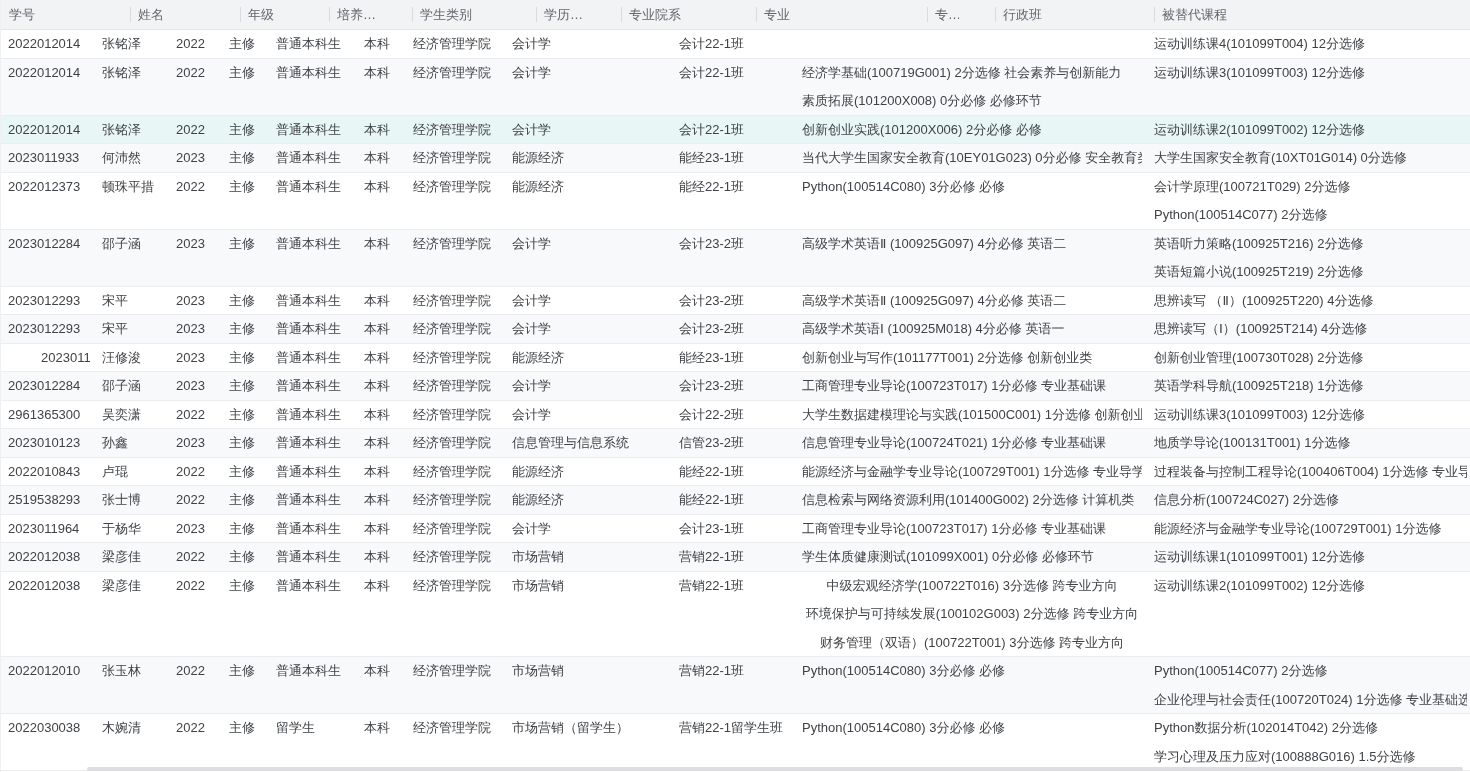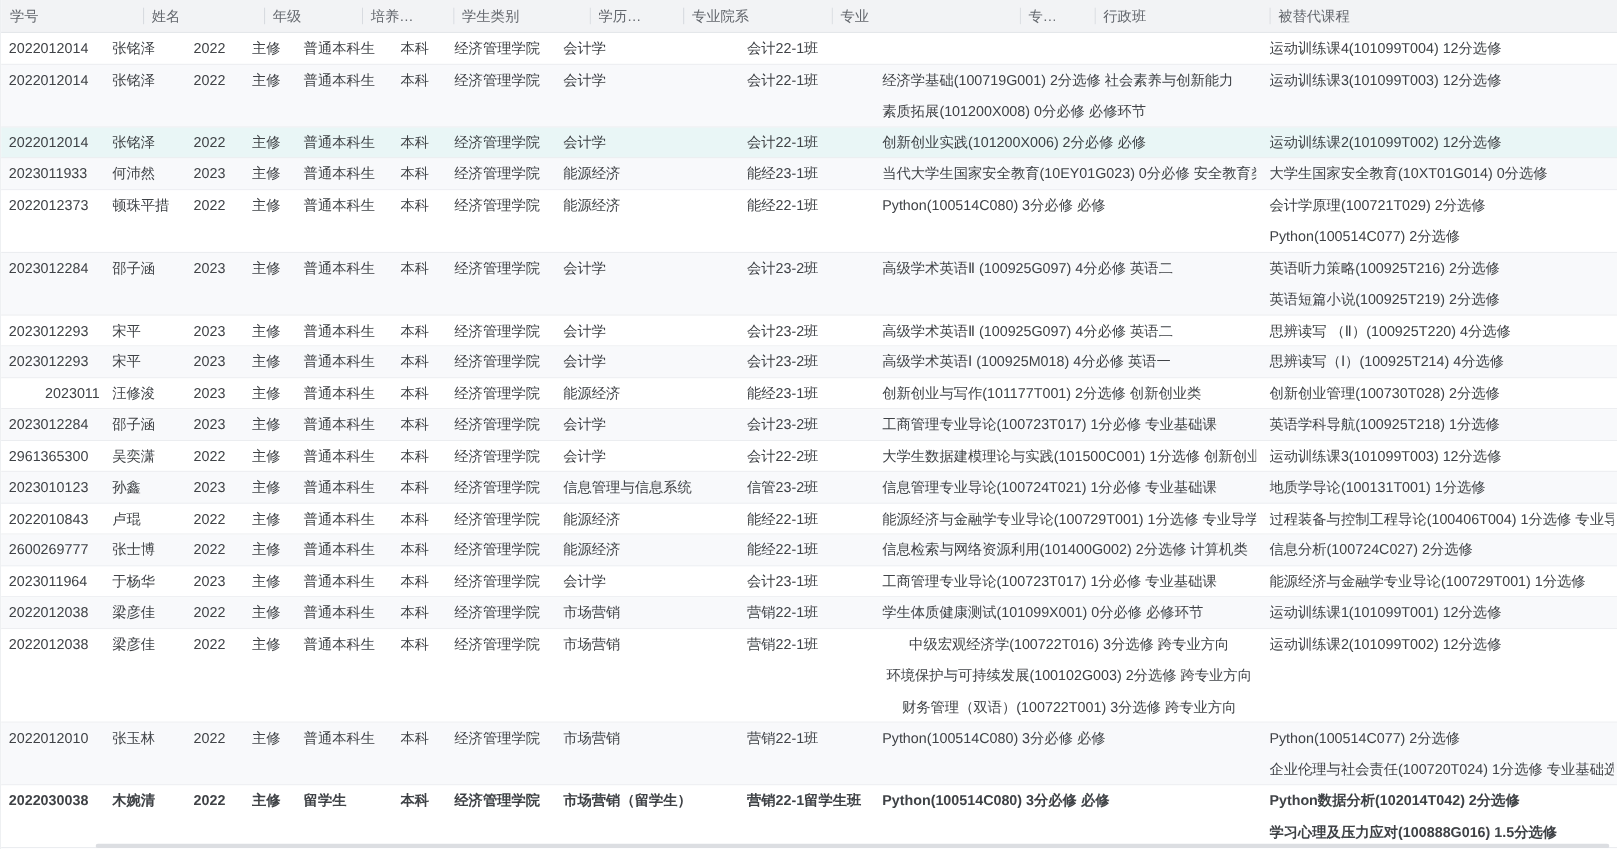--- a/index.html
+++ b/index.html
@@ -533,21 +533,21 @@
         </div>
         <div class="td" style="width: 352px;">
           <div class="line">能源经济与金融学专业导论(100729T001) 1分选修 专业导学课</div>
         </div>
         <div class="td" style="width: 325px;">
           <div class="line">过程装备与控制工程导论(100406T004) 1分选修 专业导论课</div>
         </div>
       </div>
       <div class="tr striped" style="height: 28.5px;">
         <div class="td" style="width: 93px;">
-          <div class="line">2600269777</div>
+          <div class="line">2519538293</div>
         </div>
         <div class="td" style="width: 74px;">
           <div class="line">张士博</div>
         </div>
         <div class="td" style="width: 53px;">
           <div class="line">2022</div>
         </div>
         <div class="td" style="width: 47px;">
           <div class="line">主修</div>
         </div>
@@ -724,21 +724,21 @@
           <div class="line">营销22-1班</div>
         </div>
         <div class="td" style="width: 352px;">
           <div class="line">Python(100514C080) 3分必修 必修</div>
         </div>
         <div class="td" style="width: 325px;">
           <div class="line">Python(100514C077) 2分选修</div>
           <div class="line">企业伦理与社会责任(100720T024) 1分选修 专业基础选修</div>
         </div>
       </div>
-      <div class="tr" style="height: 57px; font-weight: bold;">
+      <div class="tr" style="height: 57px;">
         <div class="td" style="width: 93px;">
           <div class="line">2022030038</div>
         </div>
         <div class="td" style="width: 74px;">
           <div class="line">木婉清</div>
         </div>
         <div class="td" style="width: 53px;">
           <div class="line">2022</div>
         </div>
         <div class="td" style="width: 47px;">

